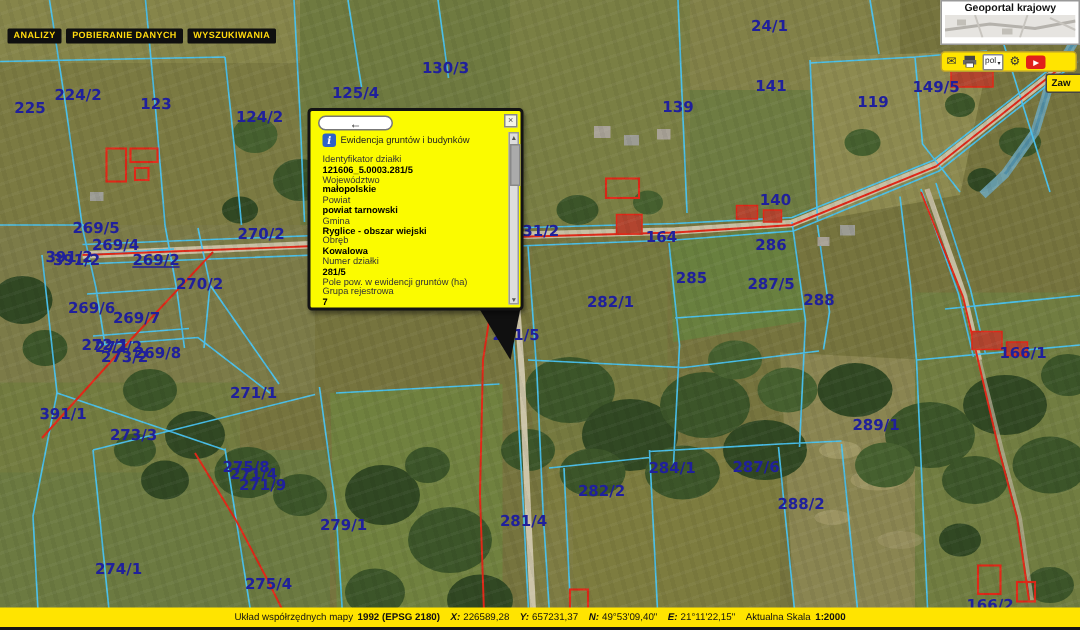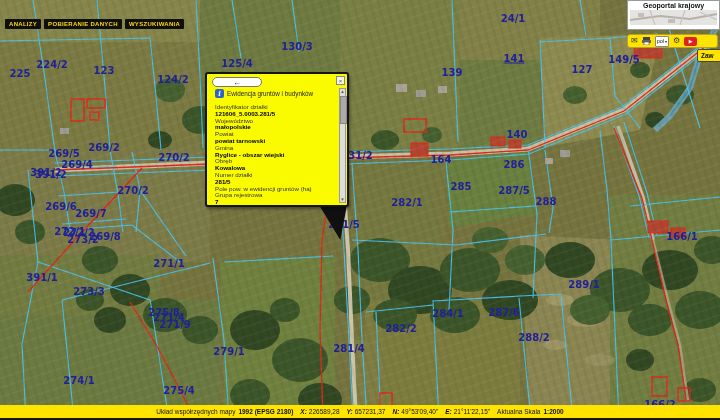--- a/index.html
+++ b/index.html
@@ -199,33 +199,33 @@
 
   <div id="labels-layer">
       <span class="plabel" style="left: 513px; top: 18px;">24/1</span>
       <span class="plabel" style="left: 20px; top: 73px;">225</span>
       <span class="plabel" style="left: 52px; top: 64px;">224/2</span>
       <span class="plabel" style="left: 104px; top: 70px;">123</span>
       <span class="plabel" style="left: 173px; top: 79px;">124/2</span>
       <span class="plabel" style="left: 237px; top: 63px;">125/4</span>
       <span class="plabel" style="left: 297px; top: 46px;">130/3</span>
       <span class="plabel" style="left: 452px; top: 72px;">139</span>
-      <span class="plabel" style="left: 514px; top: 58px; text-decoration: underline;">141</span>
-      <span class="plabel" style="left: 582px; top: 69px;">127</span>
+      <span class="plabel" style="left: 514px; top: 58px;">141</span>
+      <span class="plabel" style="left: 582px; top: 69px;">119</span>
       <span class="plabel" style="left: 624px; top: 59px;">149/5</span>
       <span class="plabel" style="left: 517px; top: 134px;">140</span>
       <span class="plabel" style="left: 357px; top: 155px;">131/2</span>
       <span class="plabel" style="left: 441px; top: 159px;">164</span>
       <span class="plabel" style="left: 514px; top: 164px;">286</span>
       <span class="plabel" style="left: 461px; top: 186px;">285</span>
       <span class="plabel" style="left: 514px; top: 190px;">287/5</span>
       <span class="plabel" style="left: 546px; top: 201px;">288</span>
       <span class="plabel" style="left: 64px; top: 153px;">269/5</span>
       <span class="plabel" style="left: 77px; top: 164px;">269/4</span>
-      <span class="plabel" style="left: 104px; top: 147px;">269/2</span>
+      <span class="plabel" style="left: 104px; top: 174px; text-decoration: underline;">269/2</span>
       <span class="plabel" style="left: 174px; top: 157px;">270/2</span>
       <span class="plabel" style="left: 46px; top: 172px;">391/2</span>
       <span class="plabel" style="left: 51px; top: 174px;">391/2</span>
       <span class="plabel" style="left: 133px; top: 190px;">270/2</span>
       <span class="plabel" style="left: 61px; top: 206px;">269/6</span>
       <span class="plabel" style="left: 91px; top: 213px;">269/7</span>
       <span class="plabel" style="left: 70px; top: 231px;">272/1</span>
       <span class="plabel" style="left: 79px; top: 232px;">272/2</span>
       <span class="plabel" style="left: 83px; top: 239px;">273/2</span>
       <span class="plabel" style="left: 105px; top: 236px;">269/8</span>

